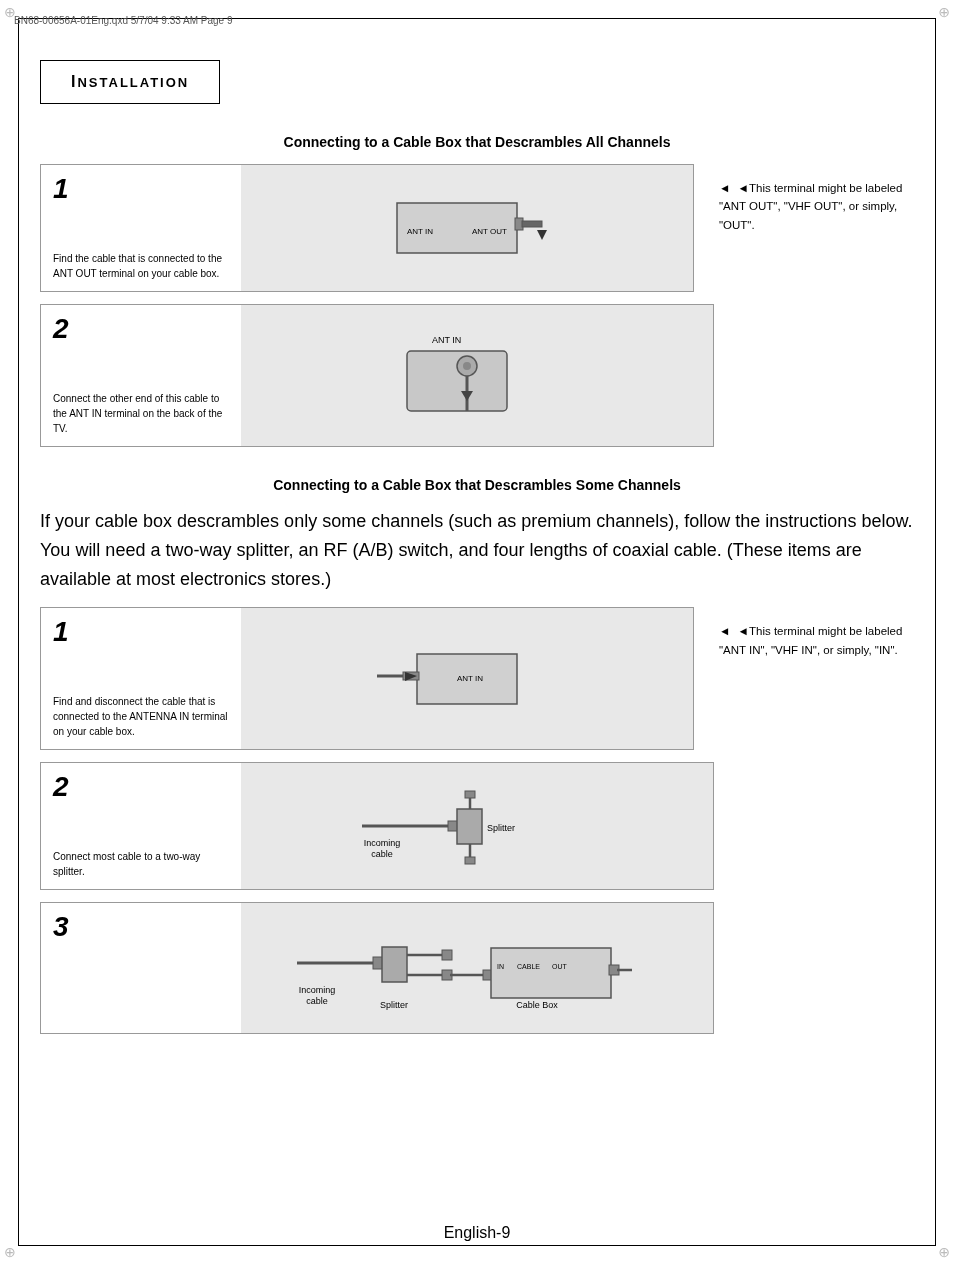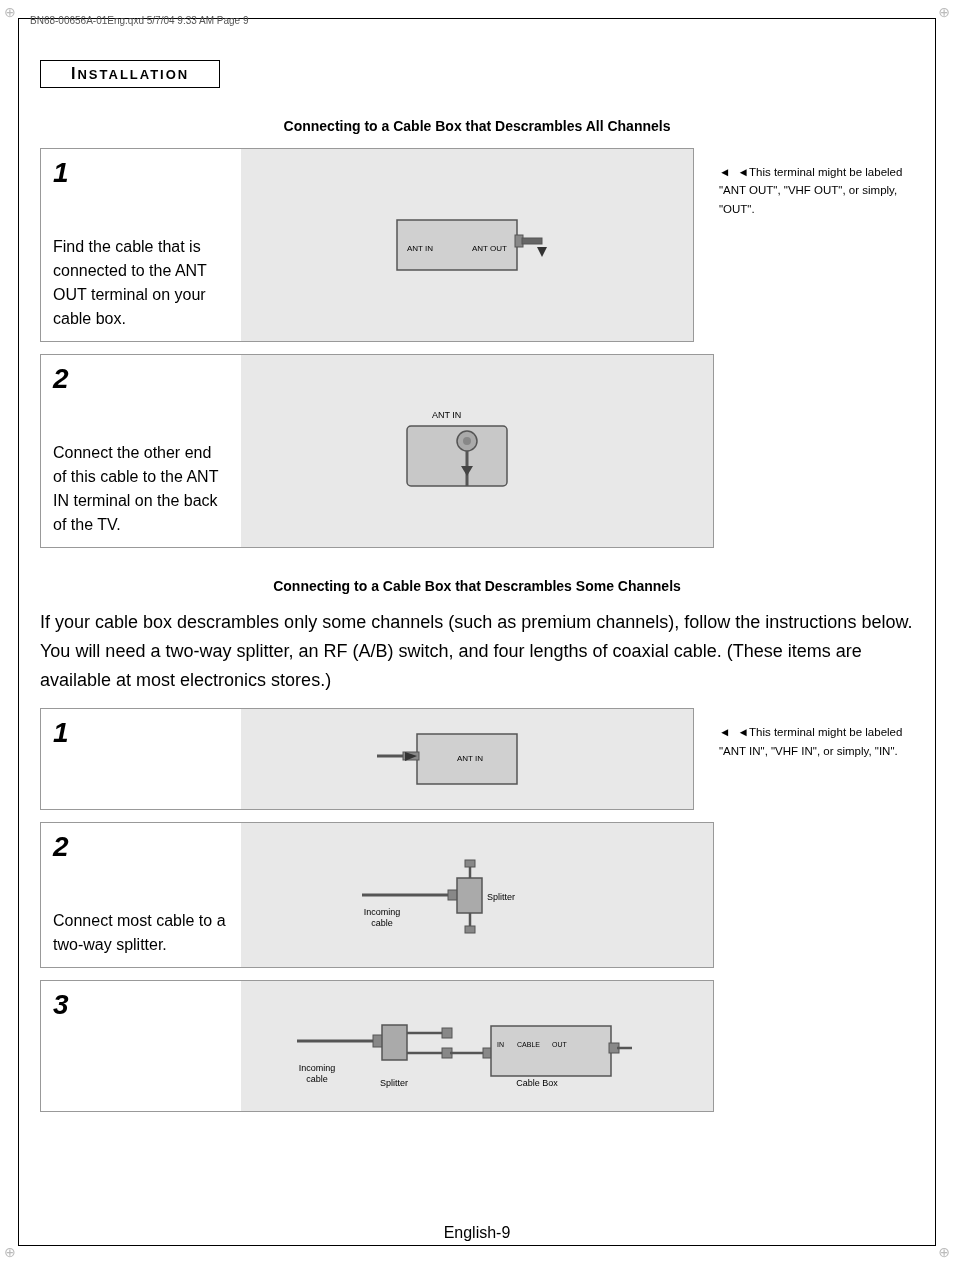--- a/index.html
+++ b/index.html
@@ -19,38 +19,38 @@
     .page-border-right { position: absolute; top: 18px; right: 18px; width: 1px; bottom: 18px; background: #000; }
 
     
     .page-header {
       position: absolute;
       top: 0; left: 0; right: 0;
       height: 40px;
       display: flex;
       align-items: center;
       justify-content: space-between;
-      padding: 4px 30px;
+      padding: 4px 14px;
       font-size: 10px;
       color: #555;
     }
 
     
     .content {
       position: absolute;
       top: 60px;
       left: 40px;
       right: 40px;
     }
 
     
     .installation-box {
       border: 1px solid #000;
       display: inline-block;
-      padding: 4px 30px;
+      padding: 12px 30px;
       margin-bottom: 30px;
     }
     .installation-box span {
       font-size: 13px;
       letter-spacing: 2px;
       font-variant: small-caps;
       font-weight: bold;
     }
     .installation-box .first-letter {
       font-size: 16px;
@@ -78,21 +78,21 @@
       flex-shrink: 0;
     }
     .step-number {
       font-size: 28px;
       font-weight: bold;
       font-style: italic;
       line-height: 1;
       margin-bottom: 4px;
     }
     .step-text {
-      font-size: 16px;
+      font-size: 10px;
       line-height: 1.5;
       margin-top: 48px;
     }
     .step-diagram {
       flex: 1;
       background: #e8e8e8;
       position: relative;
       min-height: 90px;
       display: flex;
       align-items: center;
@@ -238,20 +238,21 @@
 
   
   <div class="section-wrapper">
     <div class="section-title">Connecting to a Cable Box that Descrambles Some Channels</div>
     <p class="intro-text">If your cable box descrambles only some channels (such as premium channels), follow the instructions below. You will need a two-way splitter, an RF (A/B) switch, and four lengths of coaxial cable. (These items are available at most electronics stores.)</p>
 
     <div class="step-row">
       <div class="step-box">
         <div class="step-left">
           <div class="step-number">1</div>
+          <div class="step-text">Find and disconnect the cable that is connected to the ANTENNA IN terminal on your cable box.</div>
         </div>
         <div class="step-diagram">
           <svg width="200" height="100" viewBox="0 0 200 100">
 
             <rect x="50" y="25" width="100" height="50" fill="#d0d0d0" stroke="#555" stroke-width="1.5"></rect>
 
             <text x="90" y="52" font-size="8" font-family="Arial">ANT IN</text>
 
             <rect x="36" y="43" width="16" height="8" fill="#888" stroke="#555" stroke-width="1"></rect>
 

